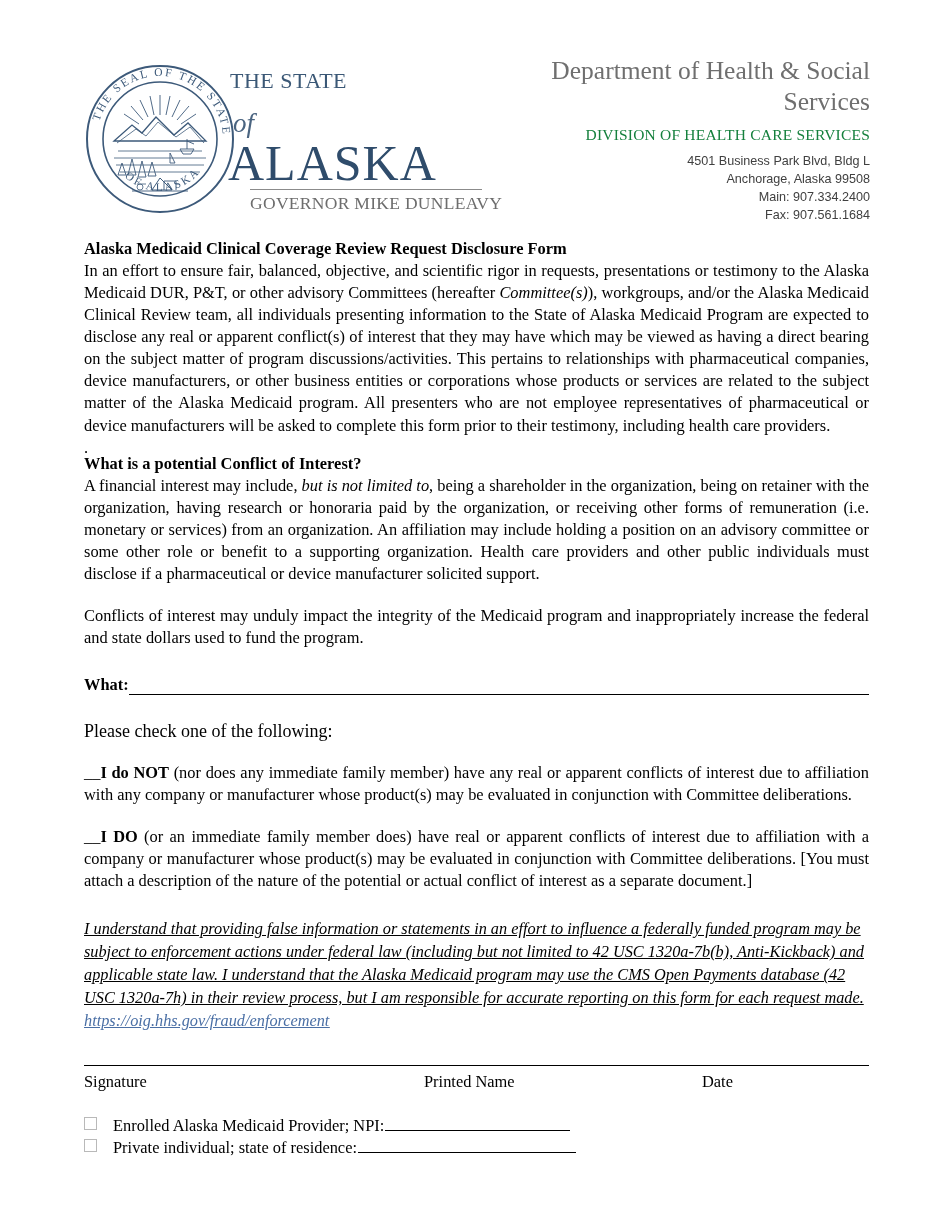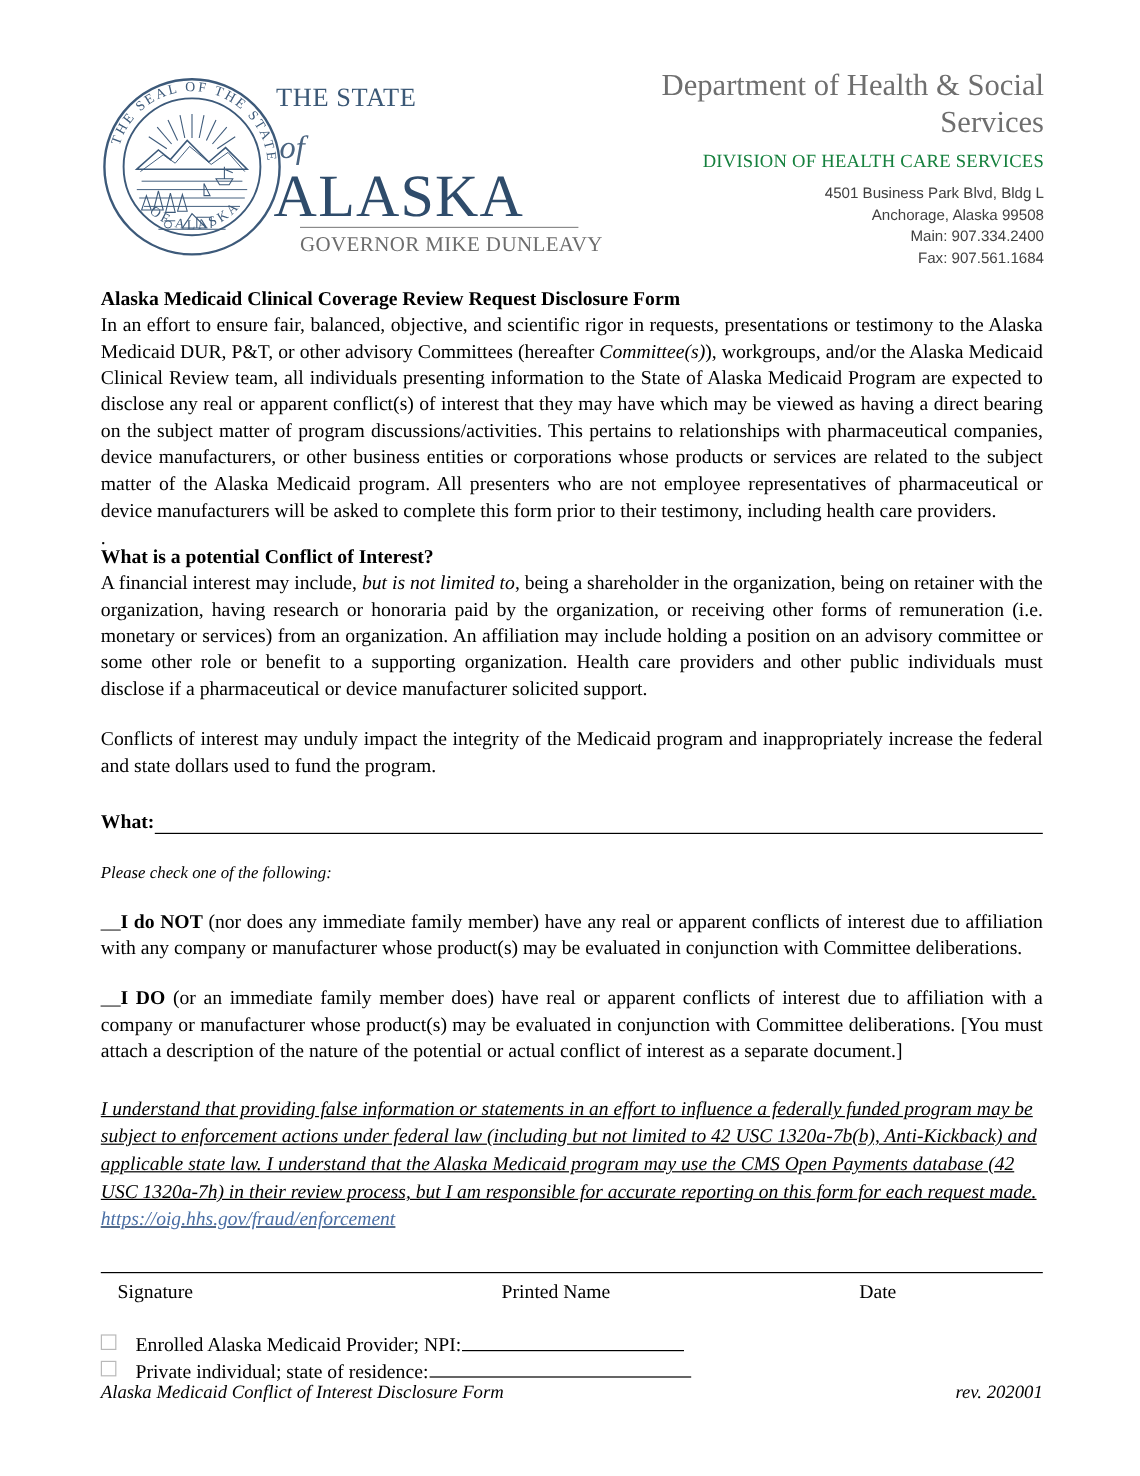--- a/index.html
+++ b/index.html
@@ -158,22 +158,21 @@
   }
   .topic-label { font-weight: bold; }
   .topic-rule {
     flex: 1;
     border-bottom: 1.3px solid #000;
     height: 15px;
     margin-left: 0px;
   }
 
   .check-instr {
-    font-style: italic;
-    font-size: 14px;
+    font-size: 18px;
   }
 
   .legal-block p {
     font-style: italic;
     font-size: 16.3px;
     line-height: 1.41;
     text-align: left;
     text-decoration: underline;
   }
   .link {
@@ -187,23 +186,23 @@
     border-top: 1.4px solid #000;
     width: 785px;
     margin-top: 0;
   }
   .sig-labels {
     position: relative;
     height: 30px;
     font-size: 16.4px;
     margin-top: 6px;
   }
-  .sig-labels span { position: absolute; top: 0; margin-left: 14px; }
+  .sig-labels span { position: absolute; top: 0; }
   .lbl-signature { left: 0; }
-  .lbl-printed { left: 320px; }
+  .lbl-printed { left: 340px; }
   .lbl-date { left: 618px; }
 
   .checkline {
     display: flex;
     align-items: baseline;
     font-size: 16.4px;
     margin-top: 2px;
   }
   .cbox {
     display: inline-block;
@@ -384,18 +383,14 @@
     </div>
 
     <div class="checkline">
       <span class="cbox"></span>
       <span class="cb-label">Private individual; state of residence:</span>
       <span class="fill-rule wide"></span>
     </div>
 
   </div>
 
-  <div class="footer">
-    <span>Alaska Medicaid Conflict of Interest Disclosure Form</span>
-    <span>rev. 202001</span>
-  </div>
 
 </div>
 
 </body></html>

